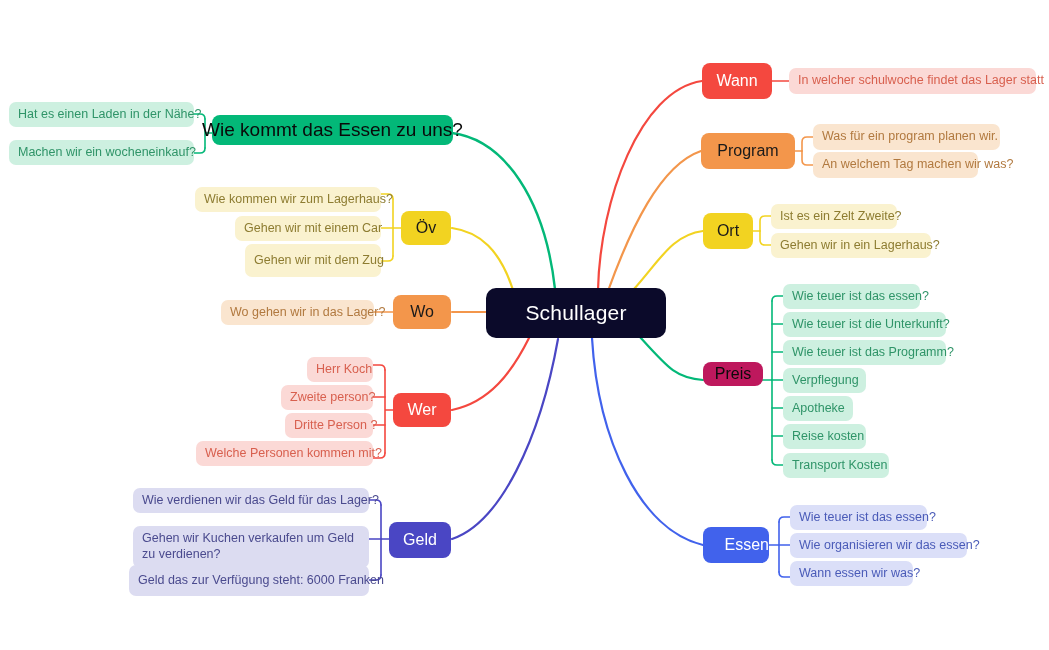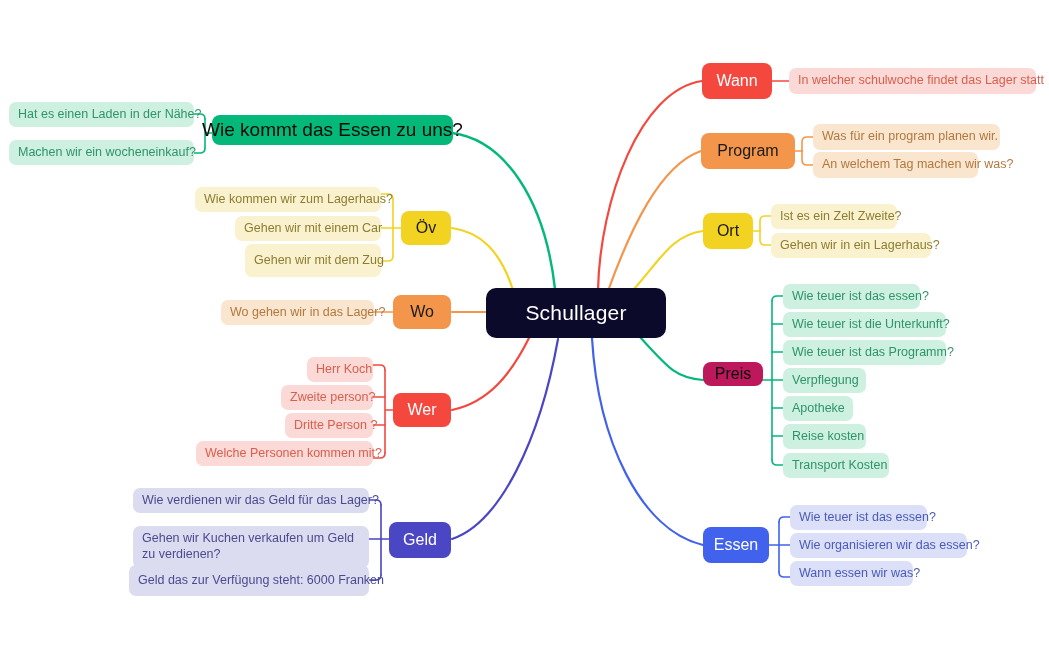--- a/index.html
+++ b/index.html
@@ -193,21 +193,21 @@
   <div class="node leaf align-left" style="left:783px; top:396px; width:70px; height:25px; background:#cdf0e0; color:#2f9468;">
     <span>Apotheke</span>
   </div>
   <div class="node leaf align-left" style="left:783px; top:424px; width:83px; height:25px; background:#cdf0e0; color:#2f9468;">
     <span>Reise kosten</span>
   </div>
   <div class="node leaf align-left" style="left:783px; top:453px; width:106px; height:25px; background:#cdf0e0; color:#2f9468;">
     <span>Transport Kosten</span>
   </div>
 
-  <div class="node branch" style="left:703px; top:527px; width:66px; height:36px; background:#4162ec; color:#ffffff;">
+  <div class="node branch" style="left:703px; top:527px; width:66px; height:36px; background:#4162ec; color:#ffffff;justify-content:flex-end;">
     <span>Essen</span>
   </div>
   <div class="node leaf align-left" style="left:790px; top:505px; width:137px; height:25px; background:#dbdff8; color:#4a5bb8;">
     <span>Wie teuer ist das essen?</span>
   </div>
   <div class="node leaf align-left" style="left:790px; top:533px; width:177px; height:25px; background:#dbdff8; color:#4a5bb8;">
     <span>Wie organisieren wir das essen?</span>
   </div>
   <div class="node leaf align-left" style="left:790px; top:561px; width:123px; height:25px; background:#dbdff8; color:#4a5bb8;">
     <span>Wann essen wir was?</span>

